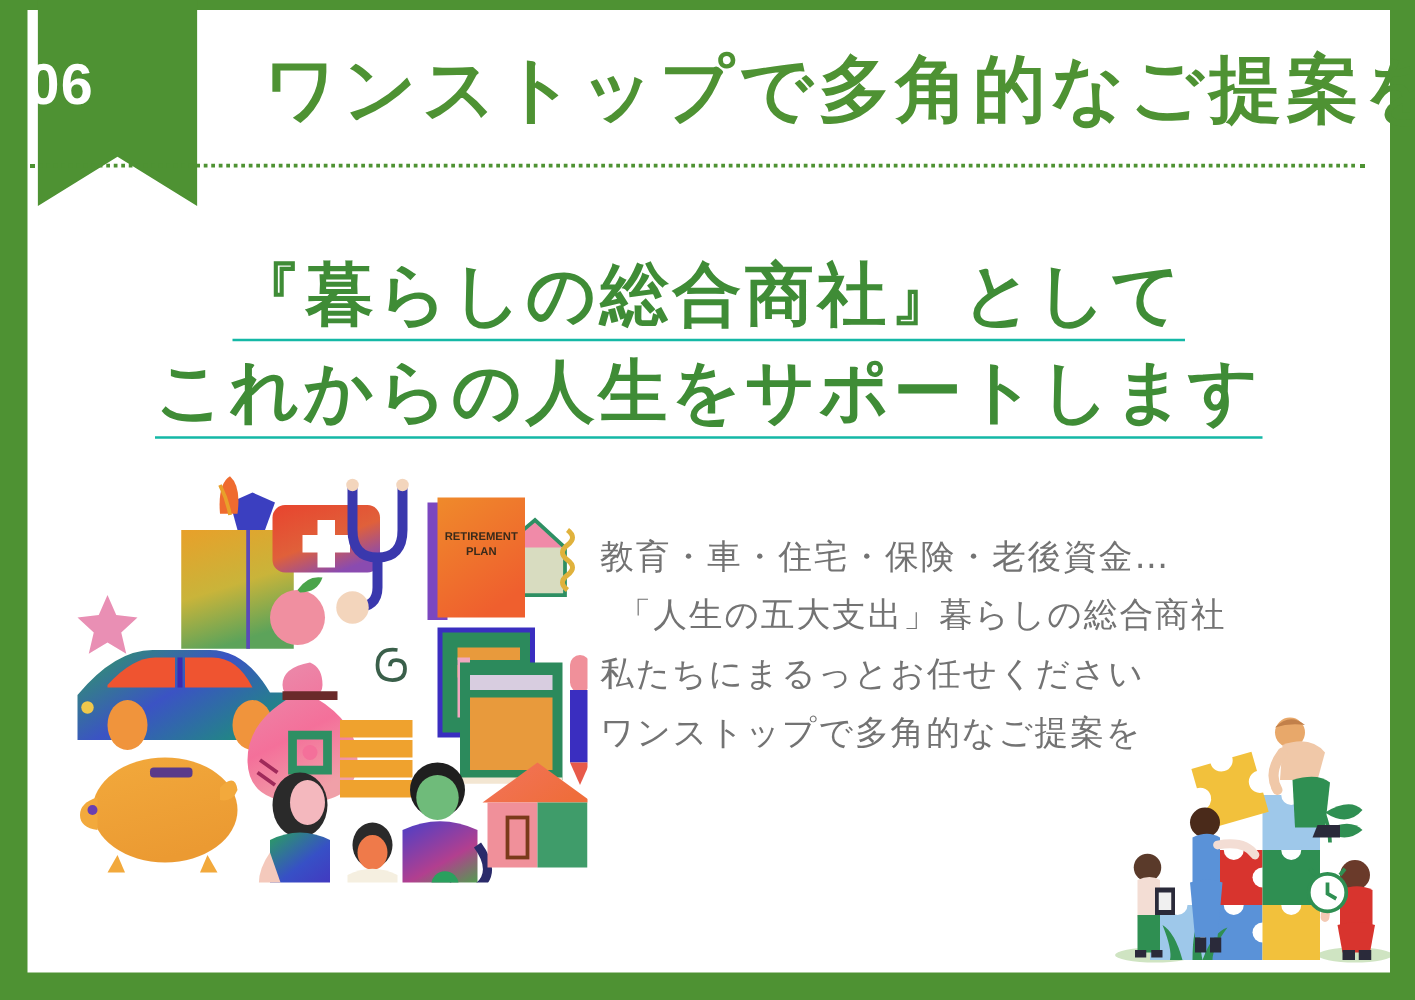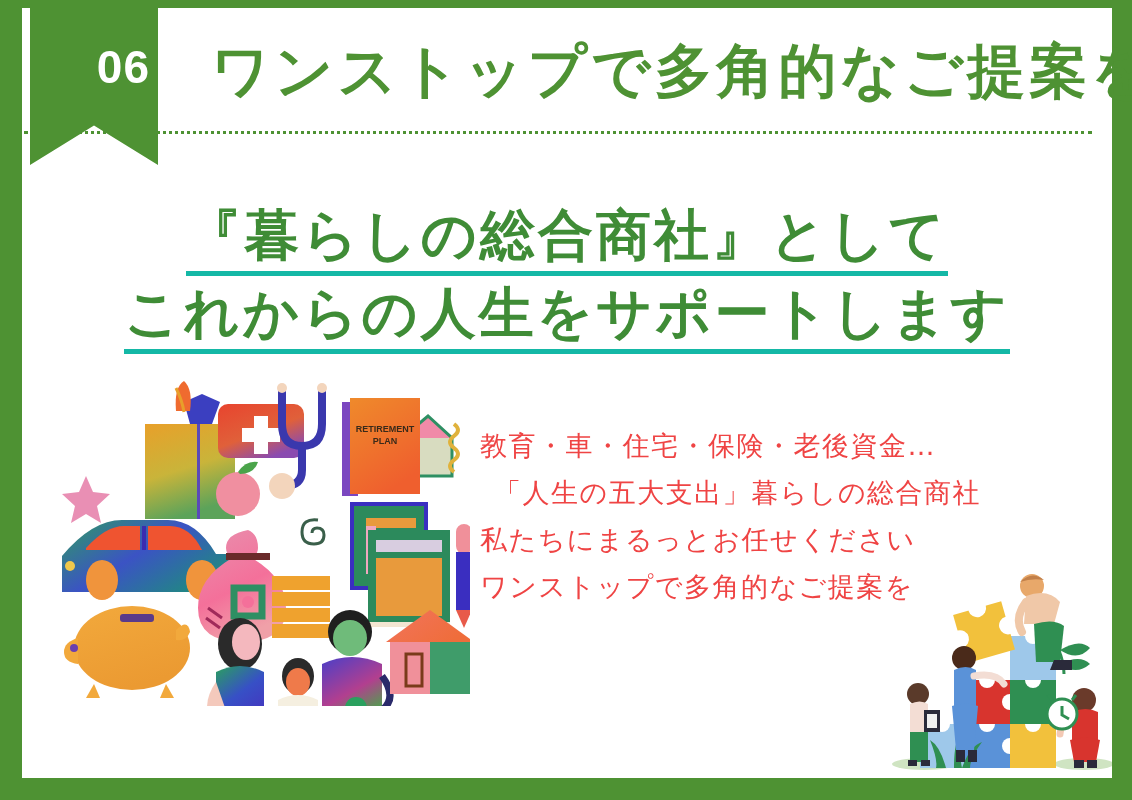--- a/index.html
+++ b/index.html
@@ -32,21 +32,21 @@
     position:absolute;
     left:8px; top:-8px;
     width:128px; height:165px;
     background:#4e9233;
     clip-path:polygon(0 0, 100% 0, 100% 100%, 50% 76%, 0 100%);
   }
   #ribbon-number {
     position:absolute;
     left:0; top:32px;
     width:128px;
-    text-align:right;
+    text-align:left;
     color:#ffffff;
     font-size:46px;
     font-weight:700;
     letter-spacing:1px;
     font-family:"Liberation Sans", sans-serif;
   }
   #header-title {
     position:absolute;
     left:150px; top:28px;
     width:930px;
@@ -78,33 +78,33 @@
     display:block;
     color:#3f8c36;
     font-size:55px;
     font-weight:700;
     letter-spacing:3px;
     line-height:78px;
     font-family:"DejaVu Sans", sans-serif;
     white-space:nowrap;
   }
   .headline-line span.ul {
-    border-bottom:5px solid #14b8a6;
+    border-bottom:2px solid #14b8a6;
     padding-bottom:4px;
   }
 
   
   #body-copy {
     position:absolute;
     left:458px; top:414px;
     width:600px;
   }
   .body-line {
     display:block;
-    color:#ef4444;
+    color:#737373;
     font-size:27px;
     line-height:47px;
     letter-spacing:1.5px;
     white-space:nowrap;
     font-family:"DejaVu Sans", sans-serif;
   }
   .body-line.indent { padding-left:14px; }
 
   
   #illus-expenses {

